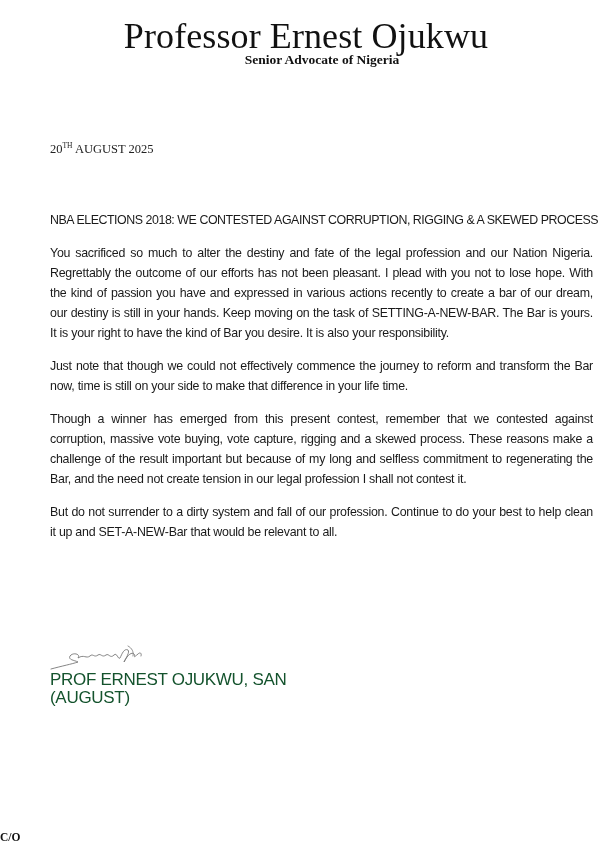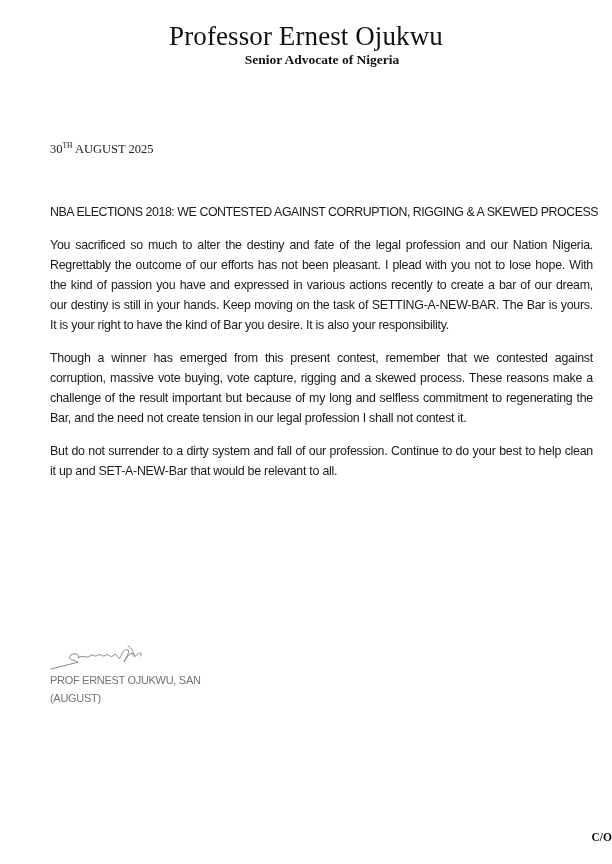--- a/index.html
+++ b/index.html
@@ -16,21 +16,21 @@
     }
     .letterhead {
       position: absolute;
       top: 20px;
       left: 0;
       width: 612px;
       text-align: center;
     }
     .lh-name {
       font-family: "Liberation Serif", "DejaVu Serif", serif;
-      font-size: 27px;
+      font-size: 36px;
       line-height: 32px;
       color: #111;
       letter-spacing: 0.1px;
     }
     .lh-title {
       font-family: "Liberation Serif", "DejaVu Serif", serif;
       font-weight: bold;
       font-size: 13.5px;
       line-height: 16px;
       margin-top: 0px;
@@ -56,71 +56,72 @@
       top: 202px;
       left: 50px;
       width: 543px;
       font-family: "Liberation Sans", "DejaVu Sans", sans-serif;
       font-size: 12.4px;
       line-height: 20px;
       color: #1a1a1a;
       letter-spacing: -0.25px;
     }
     .subject {
-      margin: 0 0 13px 0;
+      margin: 8px 0 13px 0;
       white-space: nowrap;
       letter-spacing: -0.45px;
     }
     .para {
       margin: 0 0 13px 0;
       text-align: justify;
     }
     .signature {
       position: absolute;
       top: 642px;
       left: 48px;
       width: 110px;
       height: 30px;
     }
     .signoff {
       position: absolute;
       top: 671px;
       left: 50px;
       font-family: "Liberation Sans", "DejaVu Sans", sans-serif;
-      font-size: 11px;
+      font-size: 17px;
       line-height: 18px;
-      color: #737373;
+      color: #14532d;
       letter-spacing: -0.3px;
     }
     .footer {
       position: absolute;
       top: 831px;
       left: 0;
       width: 612px;
-      text-align: right;
+      text-align: left;
       font-family: "Liberation Serif", "DejaVu Serif", serif;
       font-weight: bold;
       font-size: 11.5px;
       line-height: 13px;
       color: #111;
     }
   </style>
 </head>
 <body>
 
 <div class="letterhead">
   <div class="lh-name">Professor Ernest Ojukwu</div>
   <div class="lh-title">Senior Advocate of Nigeria</div>
 </div>
 
-<div class="date"><span>30</span><sup>TH</sup><span> AUGUST 2025</span></div>
+<div class="date"><span>20</span><sup>TH</sup><span> AUGUST 2025</span></div>
 
 <div class="body">
   <p class="subject">NBA ELECTIONS 2018: WE CONTESTED AGAINST CORRUPTION, RIGGING &amp; A SKEWED PROCESS</p>
   <p class="para">You sacrificed so much to alter the destiny and fate of the legal profession and our Nation Nigeria. Regrettably the outcome of our efforts has not been pleasant. I plead with you not to lose hope. With the kind of passion you have and expressed in various actions recently to create a bar of our dream, our destiny is still in your hands. Keep moving on the task of SETTING-A-NEW-BAR. The Bar is yours. It is your right to have the kind of Bar you desire. It is also your responsibility.</p>
+  <p class="para">Just note that though we could not effectively commence the journey to reform and transform the Bar now, time is still on your side to make that difference in your life time.</p>
   <p class="para">Though a winner has emerged from this present contest, remember that we contested against corruption, massive vote buying, vote capture, rigging and a skewed process. These reasons make a challenge of the result important but because of my long and selfless commitment to regenerating the Bar, and the need not create tension in our legal profession I shall not contest it.</p>
   <p class="para">But do not surrender to a dirty system and fall of our profession. Continue to do your best to help clean it up and SET-A-NEW-Bar that would be relevant to all.</p>
 </div>
 
 <svg class="signature" viewBox="0 0 110 30">
   <path d="M3 27 C 14 24, 24 22, 30 20 C 26 18, 20 18, 22 14 C 25 10, 33 12, 30 16 C 36 12, 38 17, 42 14 C 45 11, 46 16, 50 13 C 53 11, 54 16, 58 13 C 61 11, 62 17, 66 13 C 69 10, 70 18, 72 16 C 74 12, 76 6, 80 8 C 82 10, 78 16, 76 20 C 80 12, 84 10, 86 12 C 88 14, 84 17, 90 12 C 92 10, 94 11, 93 14" fill="none" stroke="#777" stroke-width="0.9" stroke-linecap="round" stroke-linejoin="round"></path>
   <path d="M80 4 C 84 6, 86 10, 85 14" fill="none" stroke="#777" stroke-width="0.8" stroke-linecap="round"></path>
 </svg>
 
 <div class="signoff">

